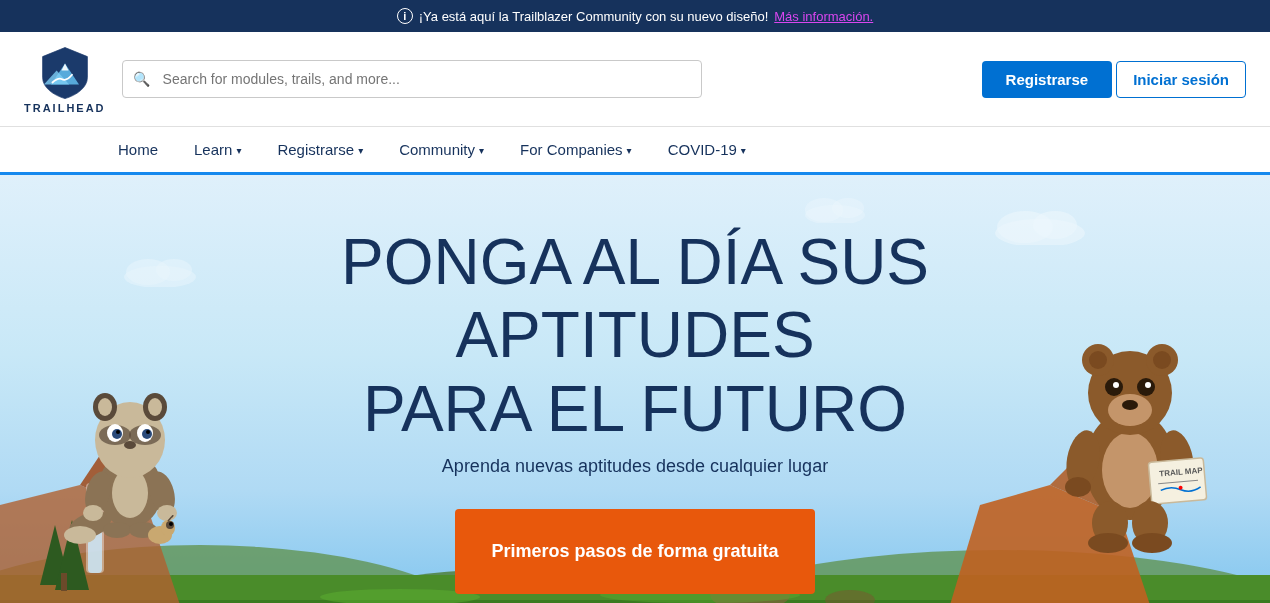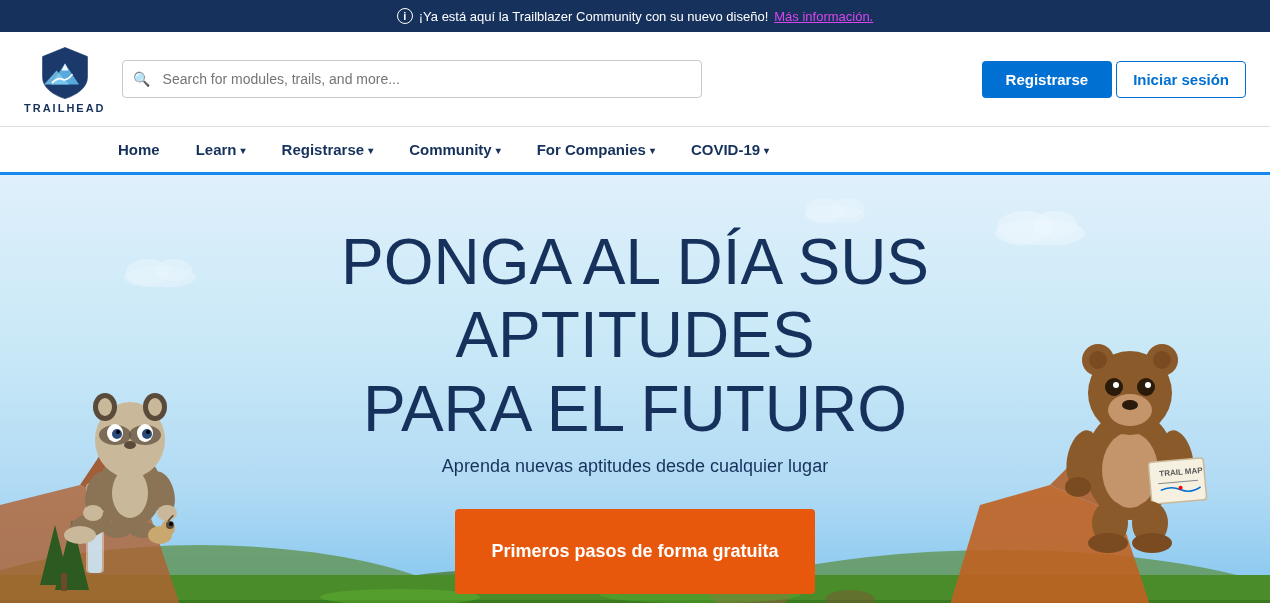--- a/index.html
+++ b/index.html
@@ -121,21 +121,21 @@
       border-bottom: 3px solid #1589ee;
     }
     .nav-item {
       padding: 14px 18px;
       font-size: 15px;
       color: #16325c;
       cursor: pointer;
       display: flex;
       align-items: center;
       gap: 4px;
-      font-weight: 700;
+      font-weight: 400;
       text-decoration: none;
       white-space: nowrap;
       justify-content: flex-end;
     }
     .nav-item .chevron {
       font-size: 10px;
       margin-top: 1px;
     }
 
     

